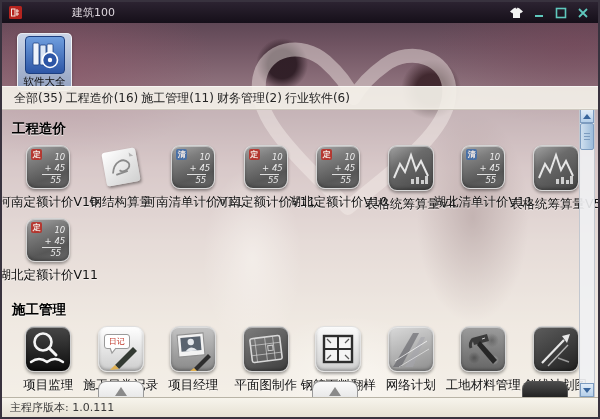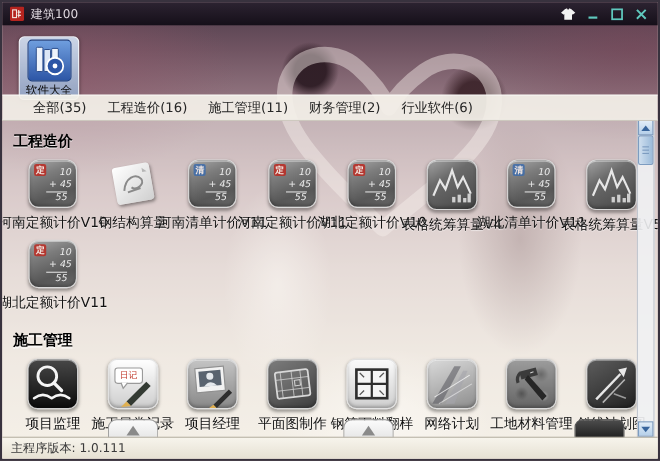--- a/index.html
+++ b/index.html
@@ -12,36 +12,36 @@
     radial-gradient(circle 30px at 72% 21%, rgba(58,34,40,0.9) 50%, rgba(58,34,40,0) 100%),
     radial-gradient(ellipse 80px 150px at 79% 52%, rgba(96,62,66,0.45), rgba(96,62,66,0) 70%),
     radial-gradient(ellipse 70px 130px at 42% 62%, rgba(250,246,242,0.6), rgba(250,246,242,0) 70%),
     radial-gradient(ellipse 130px 90px at 58% 92%, rgba(252,250,246,0.75), rgba(252,250,246,0) 75%),
     radial-gradient(ellipse 220px 130px at 10% 16%, rgba(142,85,103,0.55), rgba(142,85,103,0) 70%),
     radial-gradient(ellipse 200px 120px at 96% 10%, rgba(120,70,88,0.5), rgba(120,70,88,0) 70%),
     linear-gradient(180deg,#4e3c4a 0%,#6f5361 10%,#9a7d87 24%,#c0a7ab 40%,#d7c7c4 58%,#e8dfd6 78%,#f1ebe0 100%);}
   #heart-svg{position:absolute;left:235px;top:26px;z-index:0;transform:rotate(3deg);opacity:.8;}
   
   #titlebar{position:absolute;top:0;left:0;right:0;height:21px;z-index:20;display:flex;align-items:center;
-    padding:0 7px;background:linear-gradient(#2c2331,#150f19);}
+    padding:0 7px;background:linear-gradient(#2c2331,#150f19);gap:44px;}
   #title-text{color:#ddd6dd;font-size:11px;margin-left:6px;flex:0 0 auto;}
   #controls{margin-left:auto;display:flex;gap:5px;align-items:center;}
   .ctl{width:17px;height:15px;display:flex;align-items:center;justify-content:center;cursor:pointer;}
   
   #bigbtn{position:absolute;left:15px;top:31px;width:53px;height:56px;z-index:10;cursor:pointer;
     border:1px solid rgba(255,255,255,0.8);border-radius:5px;
     background:linear-gradient(rgba(208,220,238,0.95),rgba(146,168,201,0.9));
     box-shadow:0 1px 3px rgba(0,0,0,0.35);display:flex;flex-direction:column;align-items:center;}
   #bigbtn .bicon{width:38px;height:36px;margin-top:2px;border-radius:4px;
     background:linear-gradient(#6f9ede,#2d56a6);border:1px solid #1d3f80;
     display:flex;align-items:center;justify-content:center;}
   #bigbtn .blabel{font-size:10.5px;color:#0d0d0d;margin-top:1px;}
   
   #tabbar{position:absolute;top:84px;left:0;right:0;height:22px;z-index:10;display:flex;align-items:center;
-    gap:19px;padding-left:28px;background:rgba(244,241,234,0.93);
+    gap:3px;padding-left:12px;background:rgba(244,241,234,0.93);
     border-top:1px solid rgba(255,255,255,0.6);border-bottom:1px solid rgba(176,170,158,0.55);}
   .tab{font-size:12px;color:#252525;cursor:pointer;white-space:nowrap;}
   
   #content{position:absolute;top:106px;left:0;right:0;bottom:19px;z-index:5;overflow:hidden;
     background:rgba(250,248,244,0.42);}
   .sec-title{margin:12px 0 0 10px;font-size:13.5px;font-weight:bold;color:#000000;
     text-shadow:0 1px 0 rgba(255,255,255,0.7);}
   .grid{display:grid;grid-template-columns:repeat(8,72.5px);padding-left:10px;margin-top:7px;}
   .app{display:flex;flex-direction:column;align-items:center;margin-bottom:5px;cursor:pointer;}
   .lbl{margin-top:5px;font-size:12.5px;color:#101010;white-space:nowrap;

